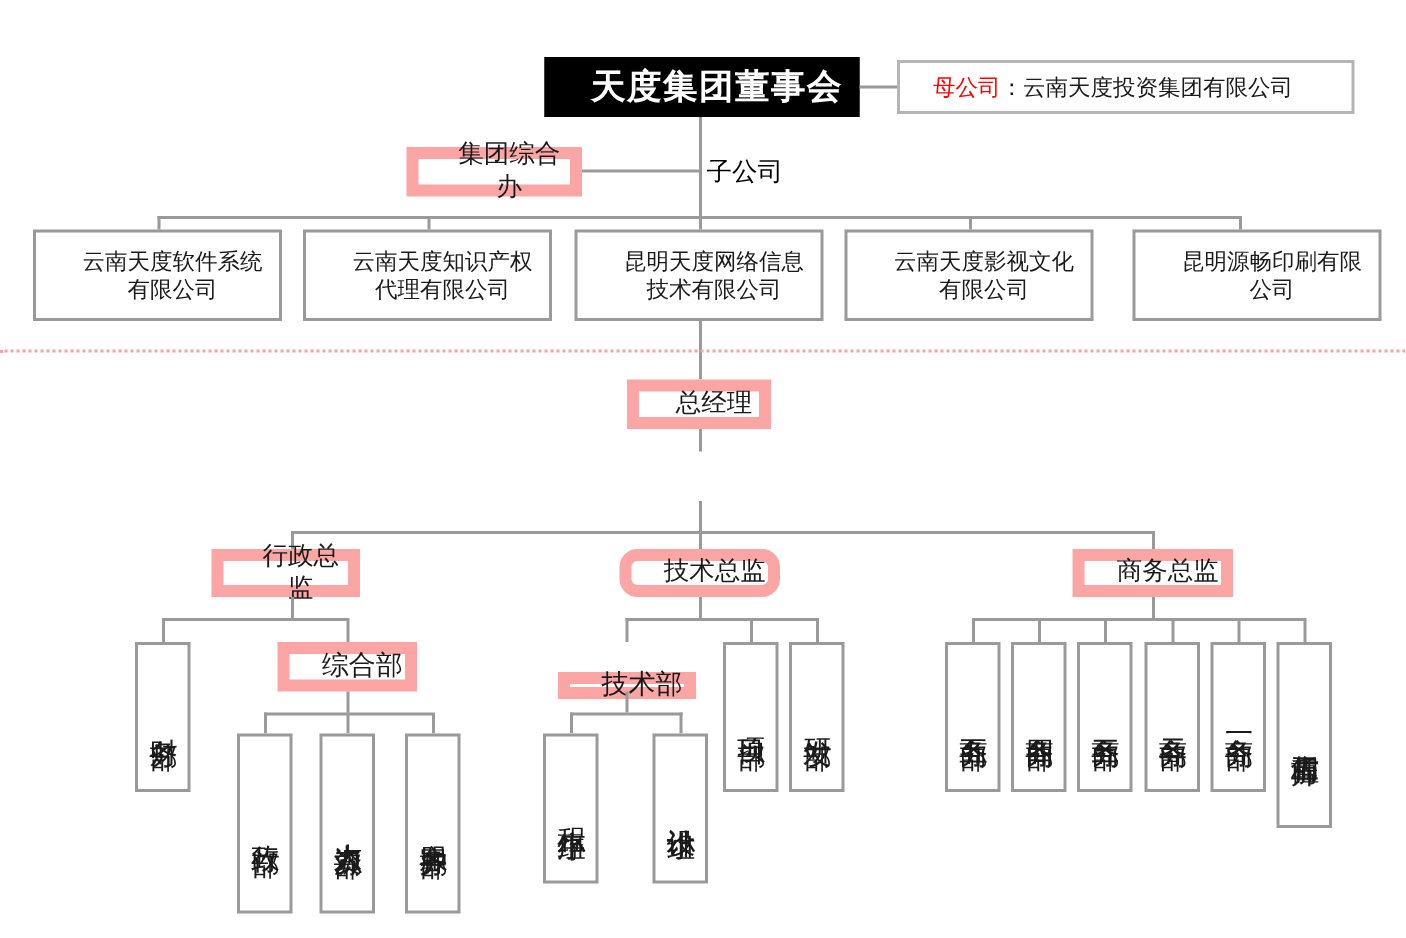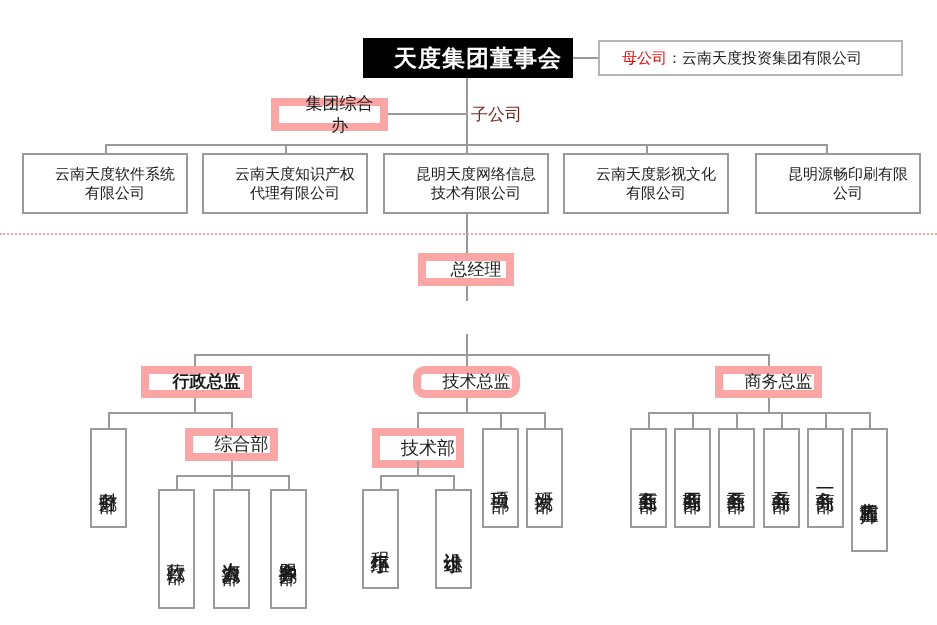--- a/index.html
+++ b/index.html
@@ -62,21 +62,21 @@
   
   .node.vert {
     writing-mode: vertical-rl;
     text-orientation: upright;
     letter-spacing: 1px;
     padding: 4px 0;
     line-height: 1;
   }
   .label-free {
     position: absolute;
-    color: #7f1d1d;
+    color: #000000;
     white-space: nowrap;
   }
   .legend-box {
     position: absolute;
     box-sizing: border-box;
     border: 2px solid #b5b5b5;
     background: #ffffff;
     display: flex;
     align-items: center;
     padding-left: 22px;
@@ -137,21 +137,21 @@
   <div class="line-v" style="left:466px; top:286px; height:15px;"></div>
 
 
   <div class="line-v" style="left:466px; top:334px; height:20px;"></div>
 
   <div class="line-h" style="left:194px; top:354px; width:575px;"></div>
   <div class="line-v" style="left:194px; top:354px; height:12px;"></div>
   <div class="line-v" style="left:466px; top:354px; height:12px;"></div>
   <div class="line-v" style="left:768px; top:354px; height:12px;"></div>
 
-  <div class="node plain" style="left:141px; top:366px; width:111px; height:32px; font-size:17px;font-weight:bold;">行政总监</div>
+  <div class="node plain" style="left:141px; top:366px; width:99px; height:32px; font-size:17px;">行政总监</div>
   <div class="node plain" style="left:413px; top:366px; width:107px; height:32px; font-size:17px;border-radius:12px;">技术总监</div>
   <div class="node plain" style="left:715px; top:366px; width:107px; height:32px; font-size:17px;">商务总监</div>
 
   <div class="line-v" style="left:194px; top:398px; height:14px;"></div>
   <div class="line-h" style="left:108px; top:412px; width:124px;"></div>
   <div class="line-v" style="left:108px; top:412px; height:16px;"></div>
   <div class="line-v" style="left:231px; top:412px; height:16px;"></div>
 
   <div class="node vert" style="left:90px; top:428px; width:37px; height:100px; font-size:19px;">财务部</div>
 
@@ -166,21 +166,21 @@
   <div class="node vert" style="left:158px; top:489px; width:37px; height:120px; font-size:19px;">行政部</div>
   <div class="node vert" style="left:213px; top:489px; width:37px; height:120px; font-size:19px;">人力资源部</div>
   <div class="node vert" style="left:270px; top:489px; width:37px; height:120px; font-size:19px;">客户服务部</div>
 
   <div class="line-v" style="left:466px; top:398px; height:14px;"></div>
   <div class="line-h" style="left:417px; top:412px; width:127px;"></div>
   <div class="line-v" style="left:417px; top:412px; height:16px;"></div>
   <div class="line-v" style="left:500px; top:412px; height:16px;"></div>
   <div class="line-v" style="left:544px; top:412px; height:16px;"></div>
 
-  <div class="node plain" style="left:372px; top:428px; width:92px; height:40px; font-size:18px;">技术部</div>
+  <div class="node plain" style="left:372px; top:448px; width:92px; height:18px; font-size:18px;">技术部</div>
   <div class="node vert" style="left:482px; top:428px; width:37px; height:100px; font-size:19px;">项目部</div>
   <div class="node vert" style="left:526px; top:428px; width:37px; height:100px; font-size:19px;">研发部</div>
 
   <div class="line-v" style="left:417px; top:461px; height:14px;"></div>
   <div class="line-h" style="left:380px; top:475px; width:75px;"></div>
   <div class="line-v" style="left:380px; top:475px; height:14px;"></div>
   <div class="line-v" style="left:453px; top:475px; height:14px;"></div>
 
   <div class="node vert" style="left:362px; top:489px; width:37px; height:100px; font-size:19px;">程序小组</div>
   <div class="node vert" style="left:435px; top:489px; width:37px; height:100px; font-size:19px;">设计小组</div>

